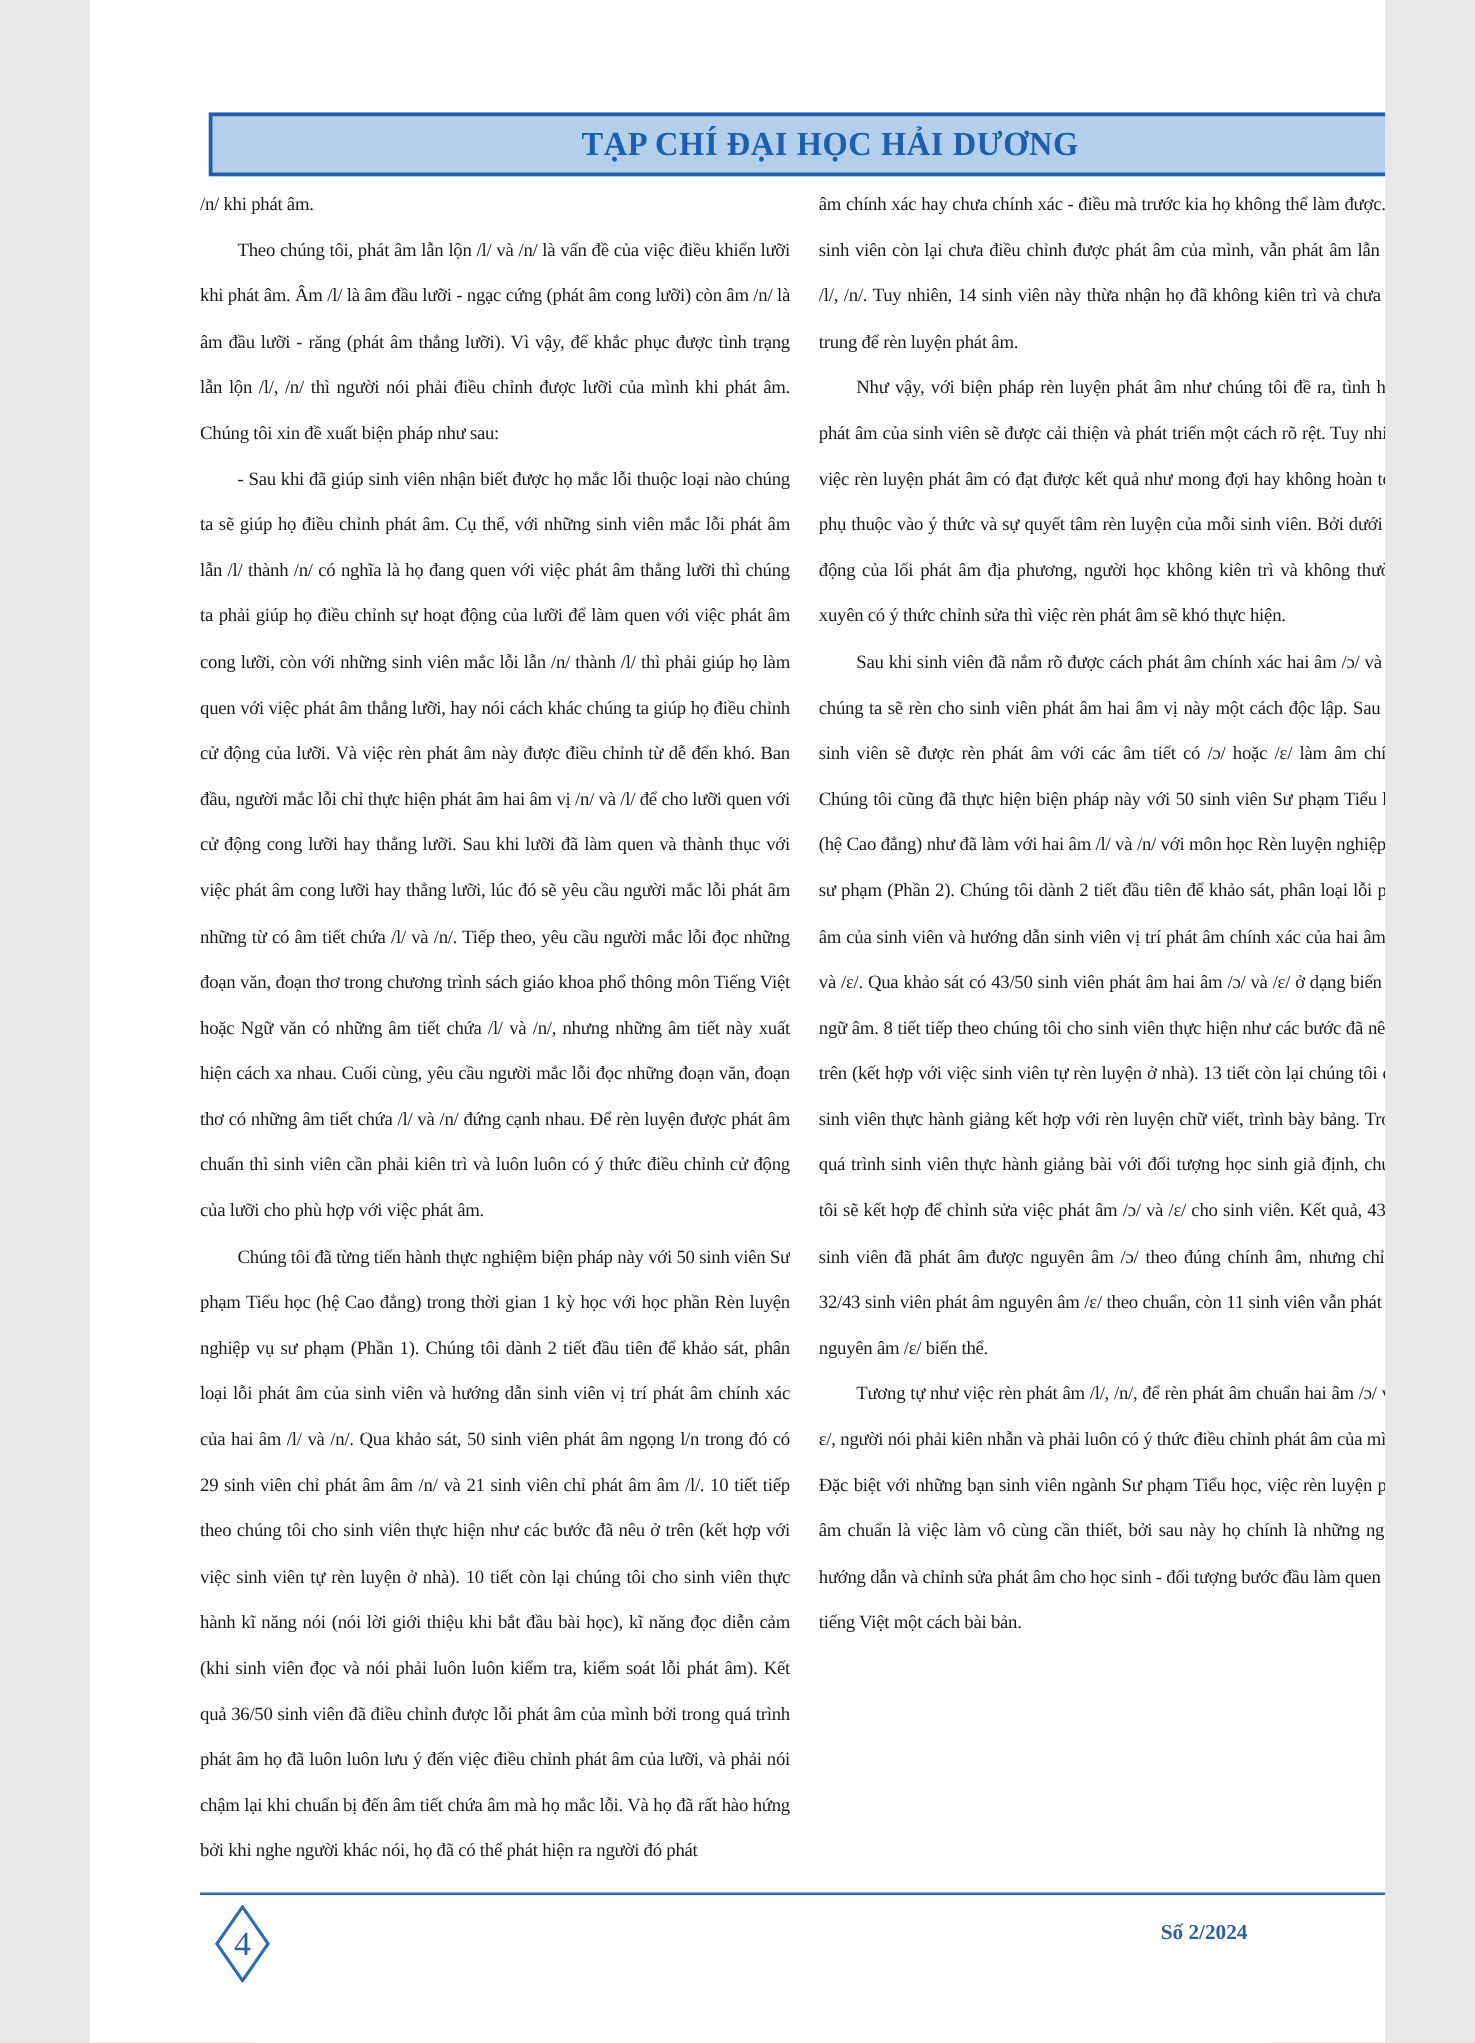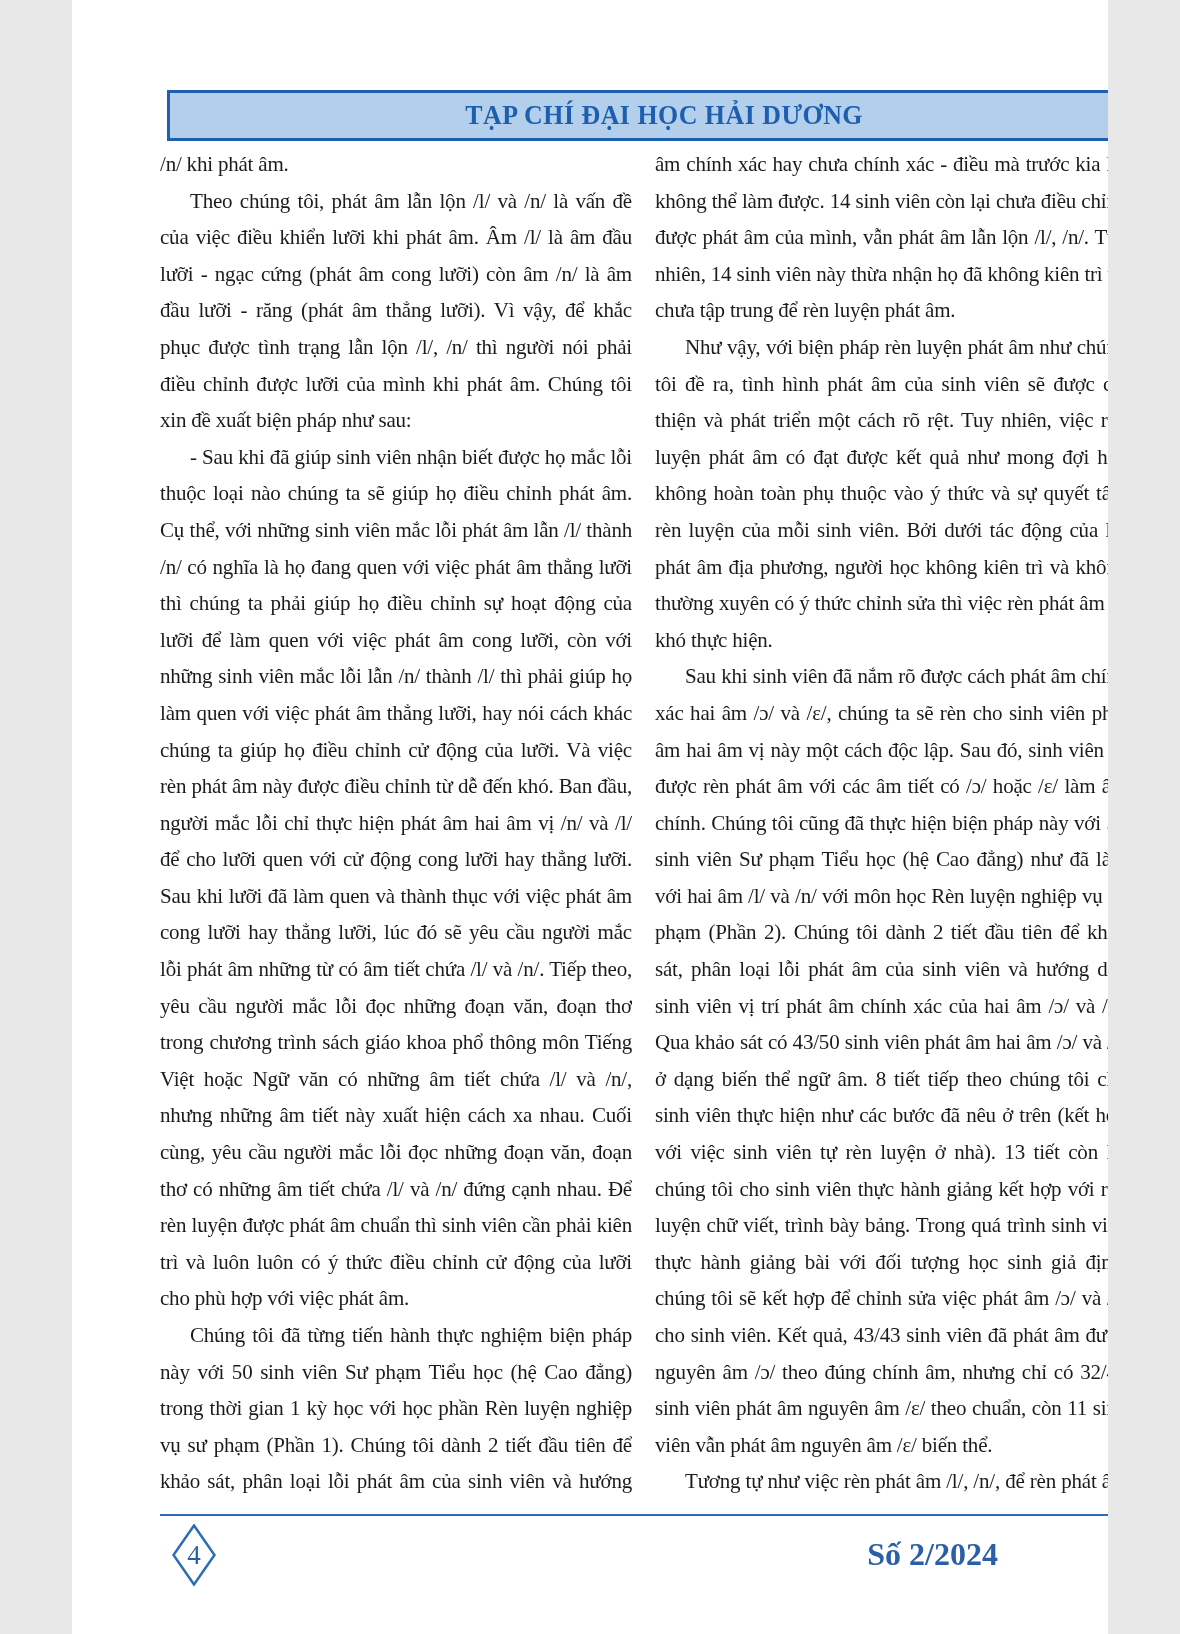--- a/index.html
+++ b/index.html
@@ -35,42 +35,42 @@
     overflow:hidden;
   }
   .col{
     width:472px;flex:0 0 472px;
     overflow:hidden;
   }
   .col p{
     margin:0;
     text-align:justify;
     text-justify:inter-word;
-    font-size:21px;
+    font-size:15px;
     letter-spacing:-0.2px;
     line-height:36.6px;
     color:#1b1b1b;
     text-indent:30px;
     hyphens:none;
   }
   .col p.noindent{text-indent:0;}
   
   .footer-rule{
     position:absolute;left:88px;top:1514px;
     width:1000px;height:2px;
     background:#2e6cb5;
   }
   .page-number-diamond{
     position:absolute;left:100px;top:1524px;
     width:44px;height:62px;
   }
   .issue-label{
     position:absolute;right:110px;top:1536px;
     font-weight:bold;
-    font-size:32px;
+    font-size:17px;
     color:#2a5fa8;
   }
 </style>
 </head>
 <body>
 
 <div class="page">
 
   <div class="banner">
     <span class="banner-title">TẠP CHÍ ĐẠI HỌC HẢI DƯƠNG</span>

